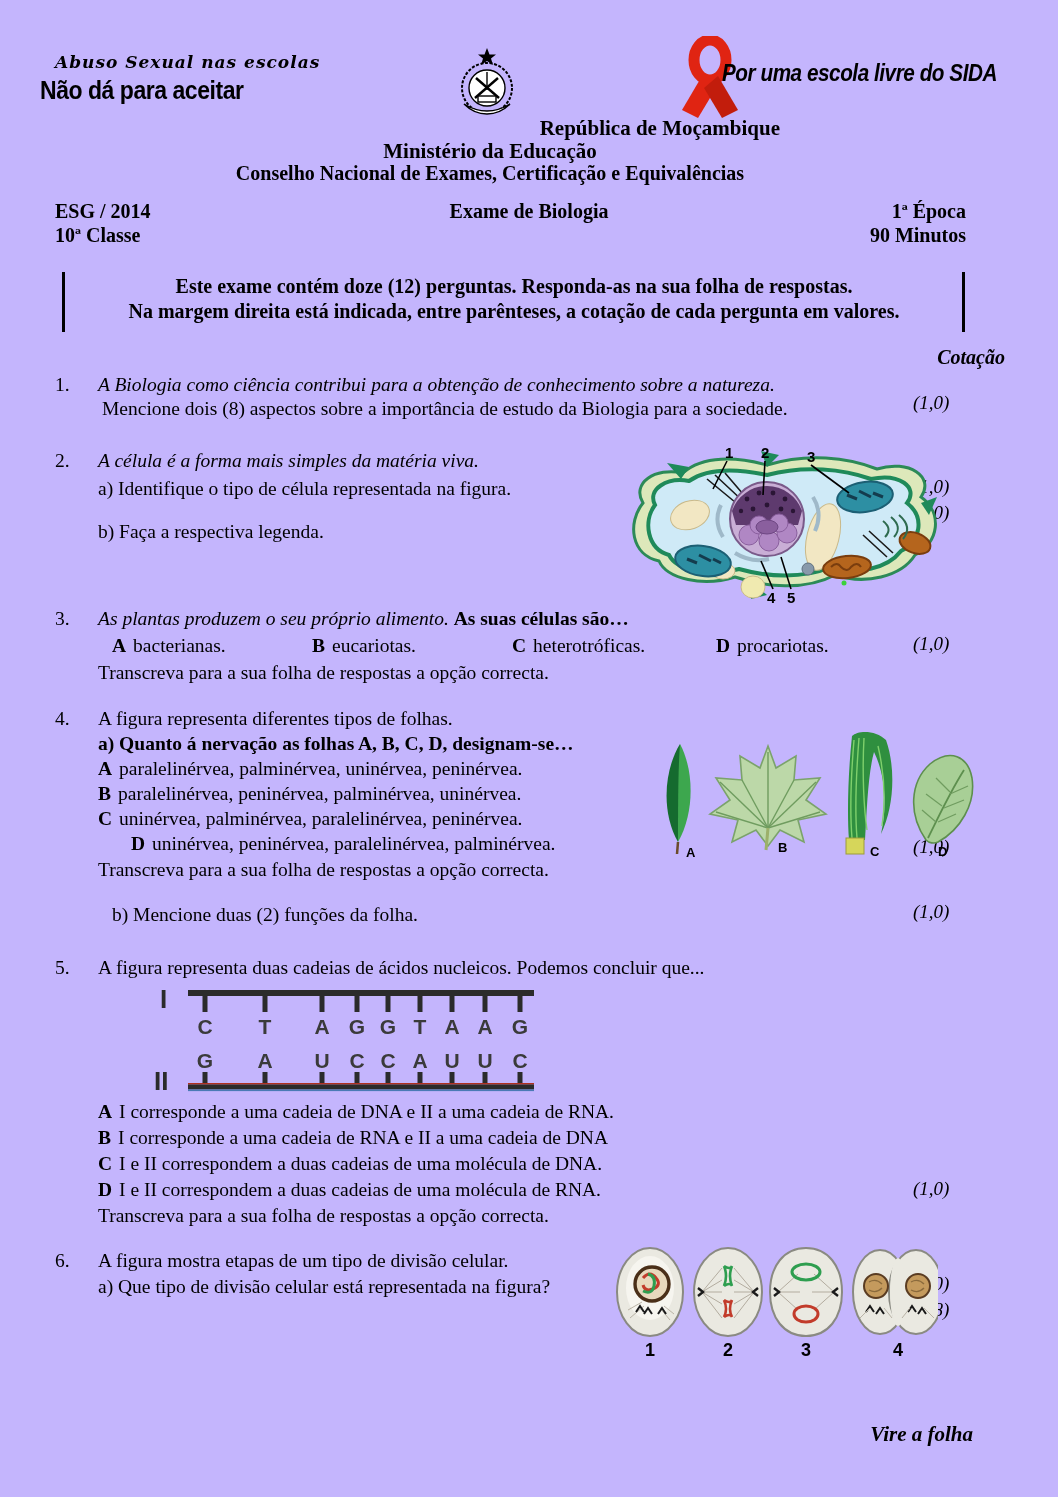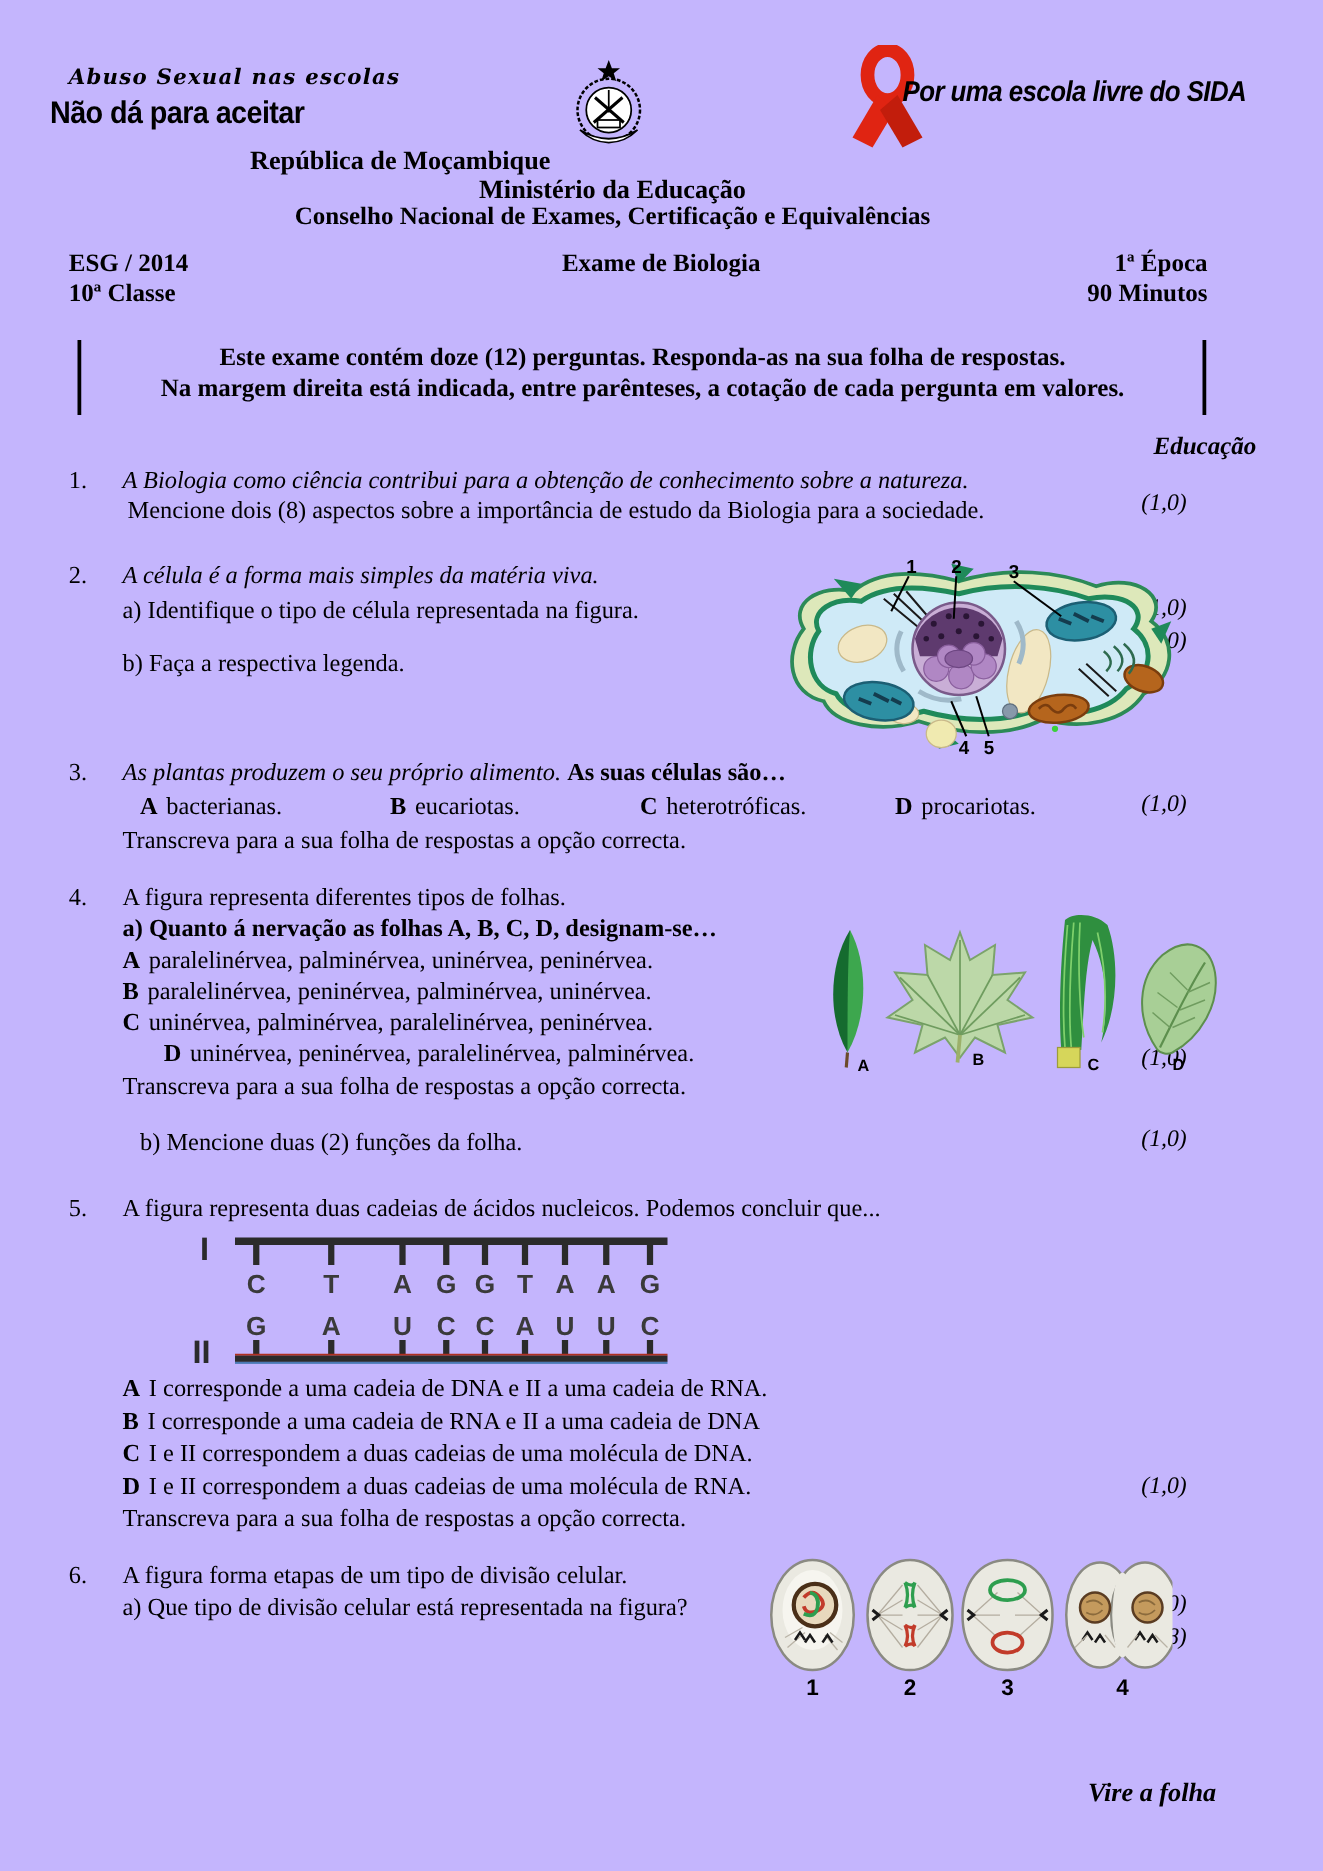--- a/index.html
+++ b/index.html
@@ -40,36 +40,36 @@
     <path d="M14,58 Q37,72 60,58 Q50,68 37,68 Q24,68 14,58 Z" fill="#fff" stroke="#000" stroke-width="1.4"></path>
   </svg>
 
   <svg class="abs" style="left:672px;top:36px;" width="80" height="86" viewBox="0 0 80 86">
     <ellipse cx="38" cy="24" rx="16" ry="20" fill="none" stroke="#e02412" stroke-width="11"></ellipse>
     <path d="M30,40 L10,74 L26,82 L44,52 Z" fill="#e02412"></path>
     <path d="M46,40 L66,74 L50,82 L32,52 Z" fill="#c21d0c"></path>
   </svg>
   <div class="abs sans bi" style="left:722px;top:60px;font-size:23px;letter-spacing:-0.5px;transform:scaleX(.9);transform-origin:left;">Por uma escola livre do SIDA</div>
 
-  <div class="abs hdr" style="left:200px;top:116px;width:580px;text-align:left;">República de Moçambique</div>
+  <div class="abs hdr" style="left:200px;top:116px;width:580px;text-align:right;">República de Moçambique</div>
   <div class="abs hdr" style="left:200px;top:139px;width:580px;text-align:center;">Ministério da Educação</div>
   <div class="abs hdr" style="left:100px;top:162px;width:780px;text-align:center;font-size:20px;">Conselho Nacional de Exames, Certificação e Equivalências</div>
 
   <div class="abs hdr" style="left:55px;top:200px;font-size:20px;">ESG / 2014</div>
   <div class="abs hdr" style="left:55px;top:224px;font-size:20px;">10ª Classe</div>
   <div class="abs hdr" style="left:0;top:200px;width:1058px;text-align:center;font-size:20px;">Exame de Biologia</div>
   <div class="abs hdr" style="right:92px;top:200px;font-size:20px;">1ª Época</div>
   <div class="abs hdr" style="right:92px;top:224px;font-size:20px;">90 Minutos</div>
 
   <div class="abs vbar" style="left:62px;top:272px;height:60px;"></div>
   <div class="abs vbar" style="left:962px;top:272px;height:60px;"></div>
   <div class="abs notice-line" style="top:275px;">Este exame contém doze (12) perguntas. Responda-as na sua folha de respostas.</div>
   <div class="abs notice-line" style="top:300px;">Na margem direita está indicada, entre parênteses, a cotação de cada pergunta em valores.</div>
 
-  <div class="abs bi" style="right:53px;top:346px;font-size:20px;">Educação</div>
+  <div class="abs bi" style="right:53px;top:346px;font-size:20px;">Cotação</div>
 
   <div class="abs qnum" style="left:55px;top:374px;">1.</div>
   <div class="abs body-txt i" style="left:98px;top:373px;">A Biologia como ciência contribui para a obtenção de conhecimento sobre a natureza.</div>
   <div class="abs body-txt" style="left:102px;top:397px;">Mencione dois (8) aspectos sobre a importância de estudo da Biologia para a sociedade.</div>
   <div class="abs cot" style="top:392px;">(1,0)</div>
 
   <div class="abs qnum" style="left:55px;top:450px;">2.</div>
   <div class="abs body-txt i" style="left:98px;top:449px;">A célula é a forma mais simples da matéria viva.</div>
   <div class="abs body-txt" style="left:98px;top:477px;">a) Identifique o tipo de célula representada na figura.</div>
   <div class="abs body-txt" style="left:98px;top:504px;margin-top:16px;">b) Faça a respectiva legenda.</div>
@@ -260,21 +260,21 @@
   </svg>
 
   <div class="abs body-txt" style="left:98px;top:1100px;"><span class="opt-letter">A</span><span>I corresponde a uma cadeia de DNA e II a uma cadeia de RNA.</span></div>
   <div class="abs body-txt" style="left:98px;top:1126px;"><span class="opt-letter">B</span><span>I corresponde a uma cadeia de RNA e II a uma cadeia de DNA</span></div>
   <div class="abs body-txt" style="left:98px;top:1152px;"><span class="opt-letter">C</span><span>I e II correspondem a duas cadeias de uma molécula de DNA.</span></div>
   <div class="abs body-txt" style="left:98px;top:1178px;"><span class="opt-letter">D</span><span>I e II correspondem a duas cadeias de uma molécula de RNA.</span></div>
   <div class="abs cot" style="top:1178px;">(1,0)</div>
   <div class="abs body-txt" style="left:98px;top:1204px;">Transcreva para a sua folha de respostas a opção correcta.</div>
 
   <div class="abs qnum" style="left:55px;top:1250px;">6.</div>
-  <div class="abs body-txt" style="left:98px;top:1249px;">A figura forma etapas de um tipo de divisão celular.</div>
+  <div class="abs body-txt" style="left:98px;top:1249px;">A figura mostra etapas de um tipo de divisão celular.</div>
   <div class="abs body-txt" style="left:98px;top:1275px;">a) Que tipo de divisão celular está representada na figura?</div>
   <div class="abs cot" style="top:1273px;">(1,0)</div>
   <div class="abs cot" style="top:1299px;">(0,8)</div>
 
   <svg class="abs" style="left:608px;top:1240px;" width="330" height="120" viewBox="0 0 330 120">
 
     <ellipse cx="42" cy="52" rx="33" ry="44" fill="#eae9e1" stroke="#8a8a82" stroke-width="2"></ellipse>
     <ellipse cx="42" cy="48" rx="24" ry="32" fill="#f6f5ef"></ellipse>
     <circle cx="44" cy="44" r="17" fill="#e8d9bd" stroke="#4a2f18" stroke-width="3.4"></circle>
     <path d="M35,38 q7,-8 13,0 q6,7 -3,11 q-8,3 -10,-4" stroke="#c23b2a" stroke-width="3" fill="none"></path>

